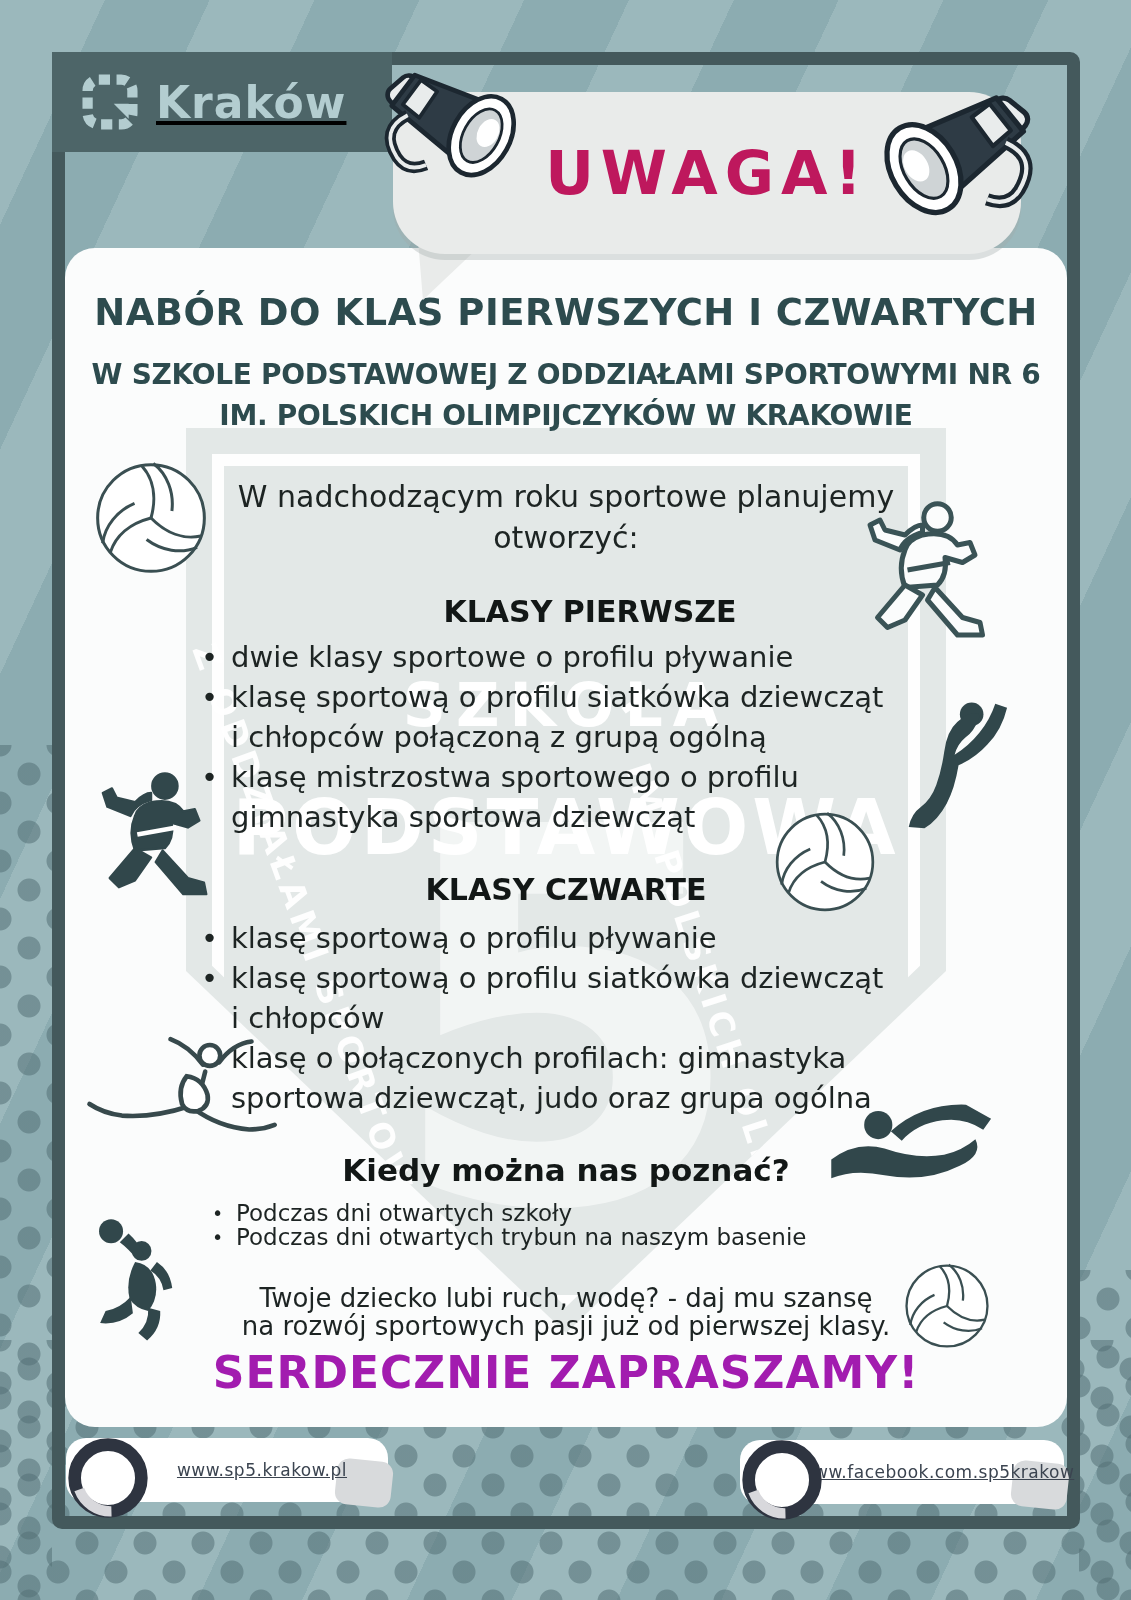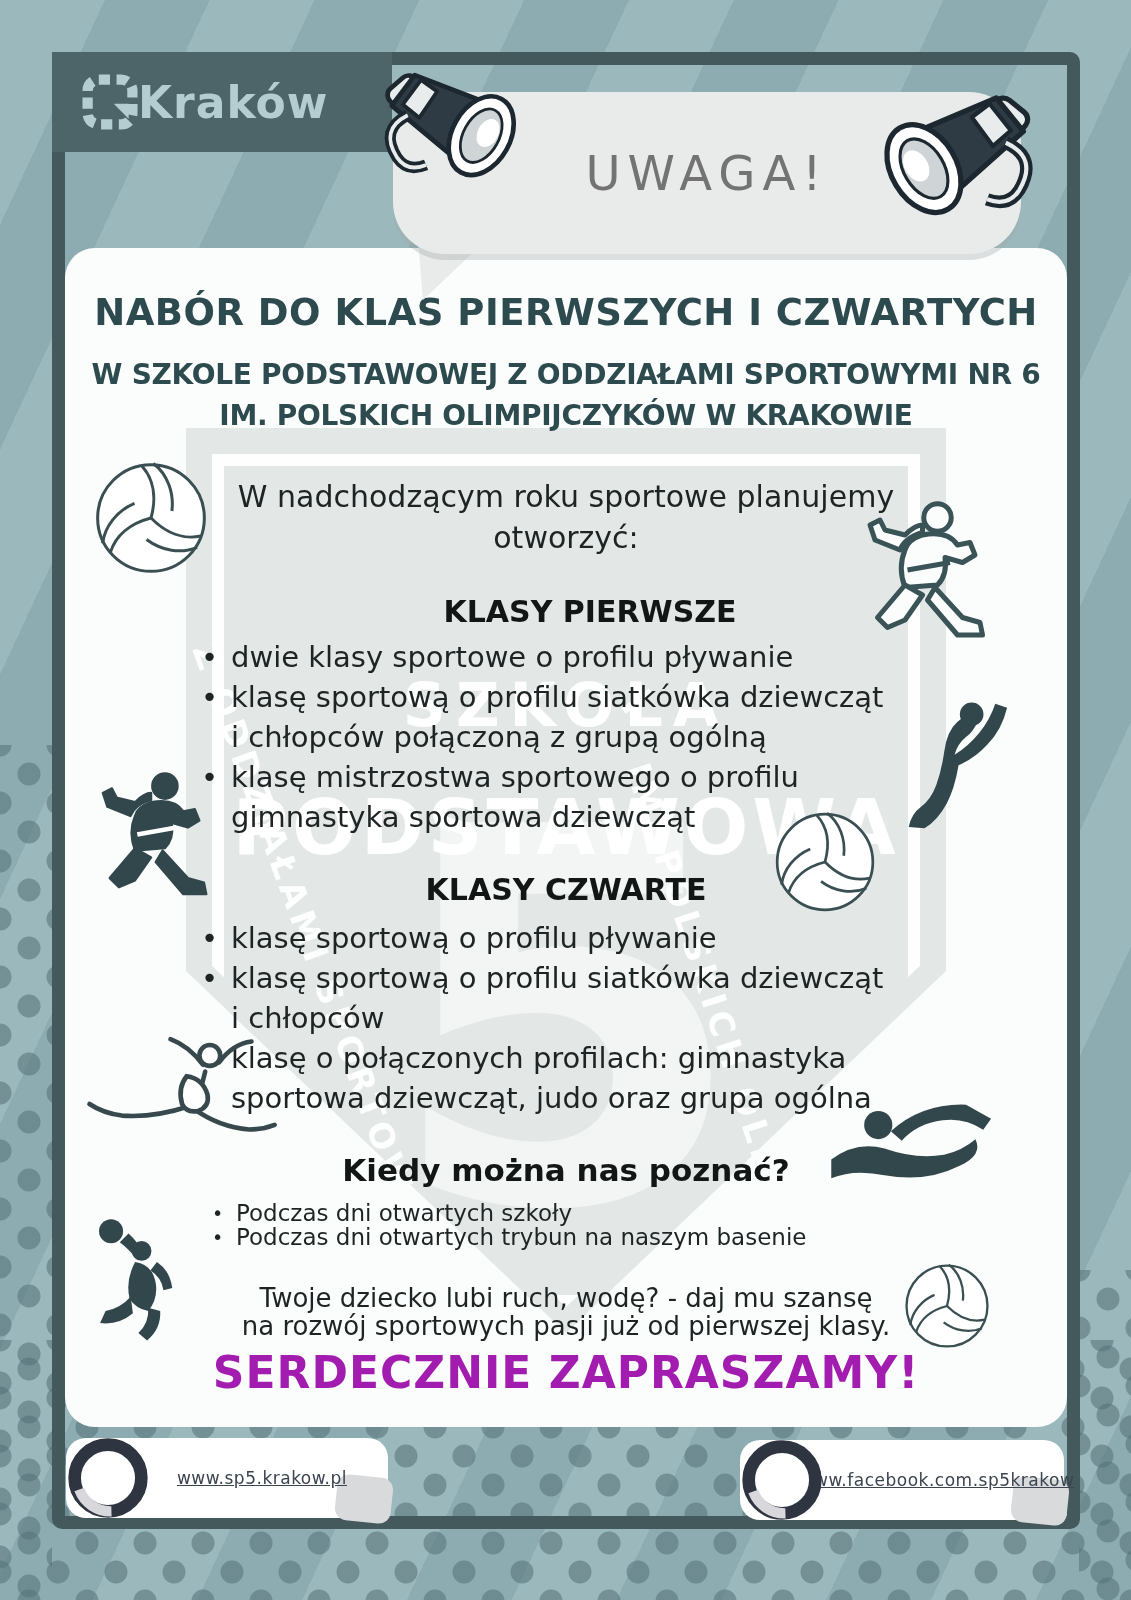--- a/index.html
+++ b/index.html
@@ -21,33 +21,33 @@
   #dots-left{left:0;width:52px;top:745px;bottom:0;}
   #dots-right{right:0;width:52px;top:1270px;bottom:0;}
 
   #frame{
     position:absolute;z-index:2;left:52px;top:52px;width:1002px;height:1451px;
     border:13px solid #44595c;border-radius:10px;
   }
 
   #banner{
     position:absolute;z-index:6;left:52px;top:52px;width:340px;height:100px;
-    background:#4d6568;display:flex;align-items:center;padding-left:30px;box-sizing:border-box;
+    background:#4d6568;display:flex;align-items:center;gap:18px;padding-left:30px;box-sizing:border-box;text-decoration:underline;
   }
   #banner .logo-mark{width:56px;height:56px;}
   #banner .logo-text{color:#b3cdd0;font-size:44px;font-weight:700;letter-spacing:1px;}
 
   
   #bubble{
     position:absolute;z-index:5;left:393px;top:92px;width:628px;height:162px;
     background:#e9ebea;border-radius:52px;display:flex;align-items:center;justify-content:center;
     box-shadow:0 6px 0 rgba(160,170,170,.35);
   }
   #bubble .bubble-text{
-    color:#737373;font-size:48px;font-weight:400;letter-spacing:7px;
+    color:#be185d;font-size:60px;font-weight:700;letter-spacing:7px;
   }
   #bubble-tail{
     position:absolute;z-index:5;left:418px;top:240px;width:62px;height:60px;background:#e9ebea;
     clip-path:polygon(8% 100%,0 0,100% 10%);
   }
   .megaphone{position:absolute;z-index:6;}
   #megaphone-left{left:380px;top:58px;width:152px;height:140px;transform:scaleX(-1) rotate(6deg);}
   #megaphone-right{left:868px;top:80px;width:168px;height:158px;transform:rotate(4deg);}
 
   
@@ -91,21 +91,21 @@
   #meet-list{top:953px;left:147px;font-size:23px;}
   #meet-list .li{line-height:24px;}
   #meet-list .dot{width:24px;flex:0 0 24px;font-size:19px;}
   #closing{top:1036px;font-size:26px;line-height:28px;color:#1d2423;}
   #invite{top:1100px;font-size:44px;line-height:50px;font-weight:800;color:#a21caf;letter-spacing:1px;}
 
   .figure{position:absolute;z-index:1;}
 
   
   .pill{
-    position:absolute;z-index:4;height:80px;background:#ffffff;border-radius:20px;
+    position:absolute;z-index:4;height:64px;background:#ffffff;border-radius:20px;
     display:flex;align-items:center;justify-content:center;
   }
   .pill::after{
     content:"";position:absolute;right:-4px;bottom:-4px;width:56px;height:46px;
     background:#d8dadc;border-radius:12px;z-index:-1;transform:rotate(6deg);
   }
   #pill-left{left:66px;top:1438px;width:322px;}
   #pill-right{left:740px;top:1440px;width:324px;}
   .ring{position:absolute;left:-4px;top:-6px;width:92px;height:92px;}
   .pill a{color:#3b4450;font-size:17px;letter-spacing:.5px;text-decoration:underline;padding-left:70px;}

